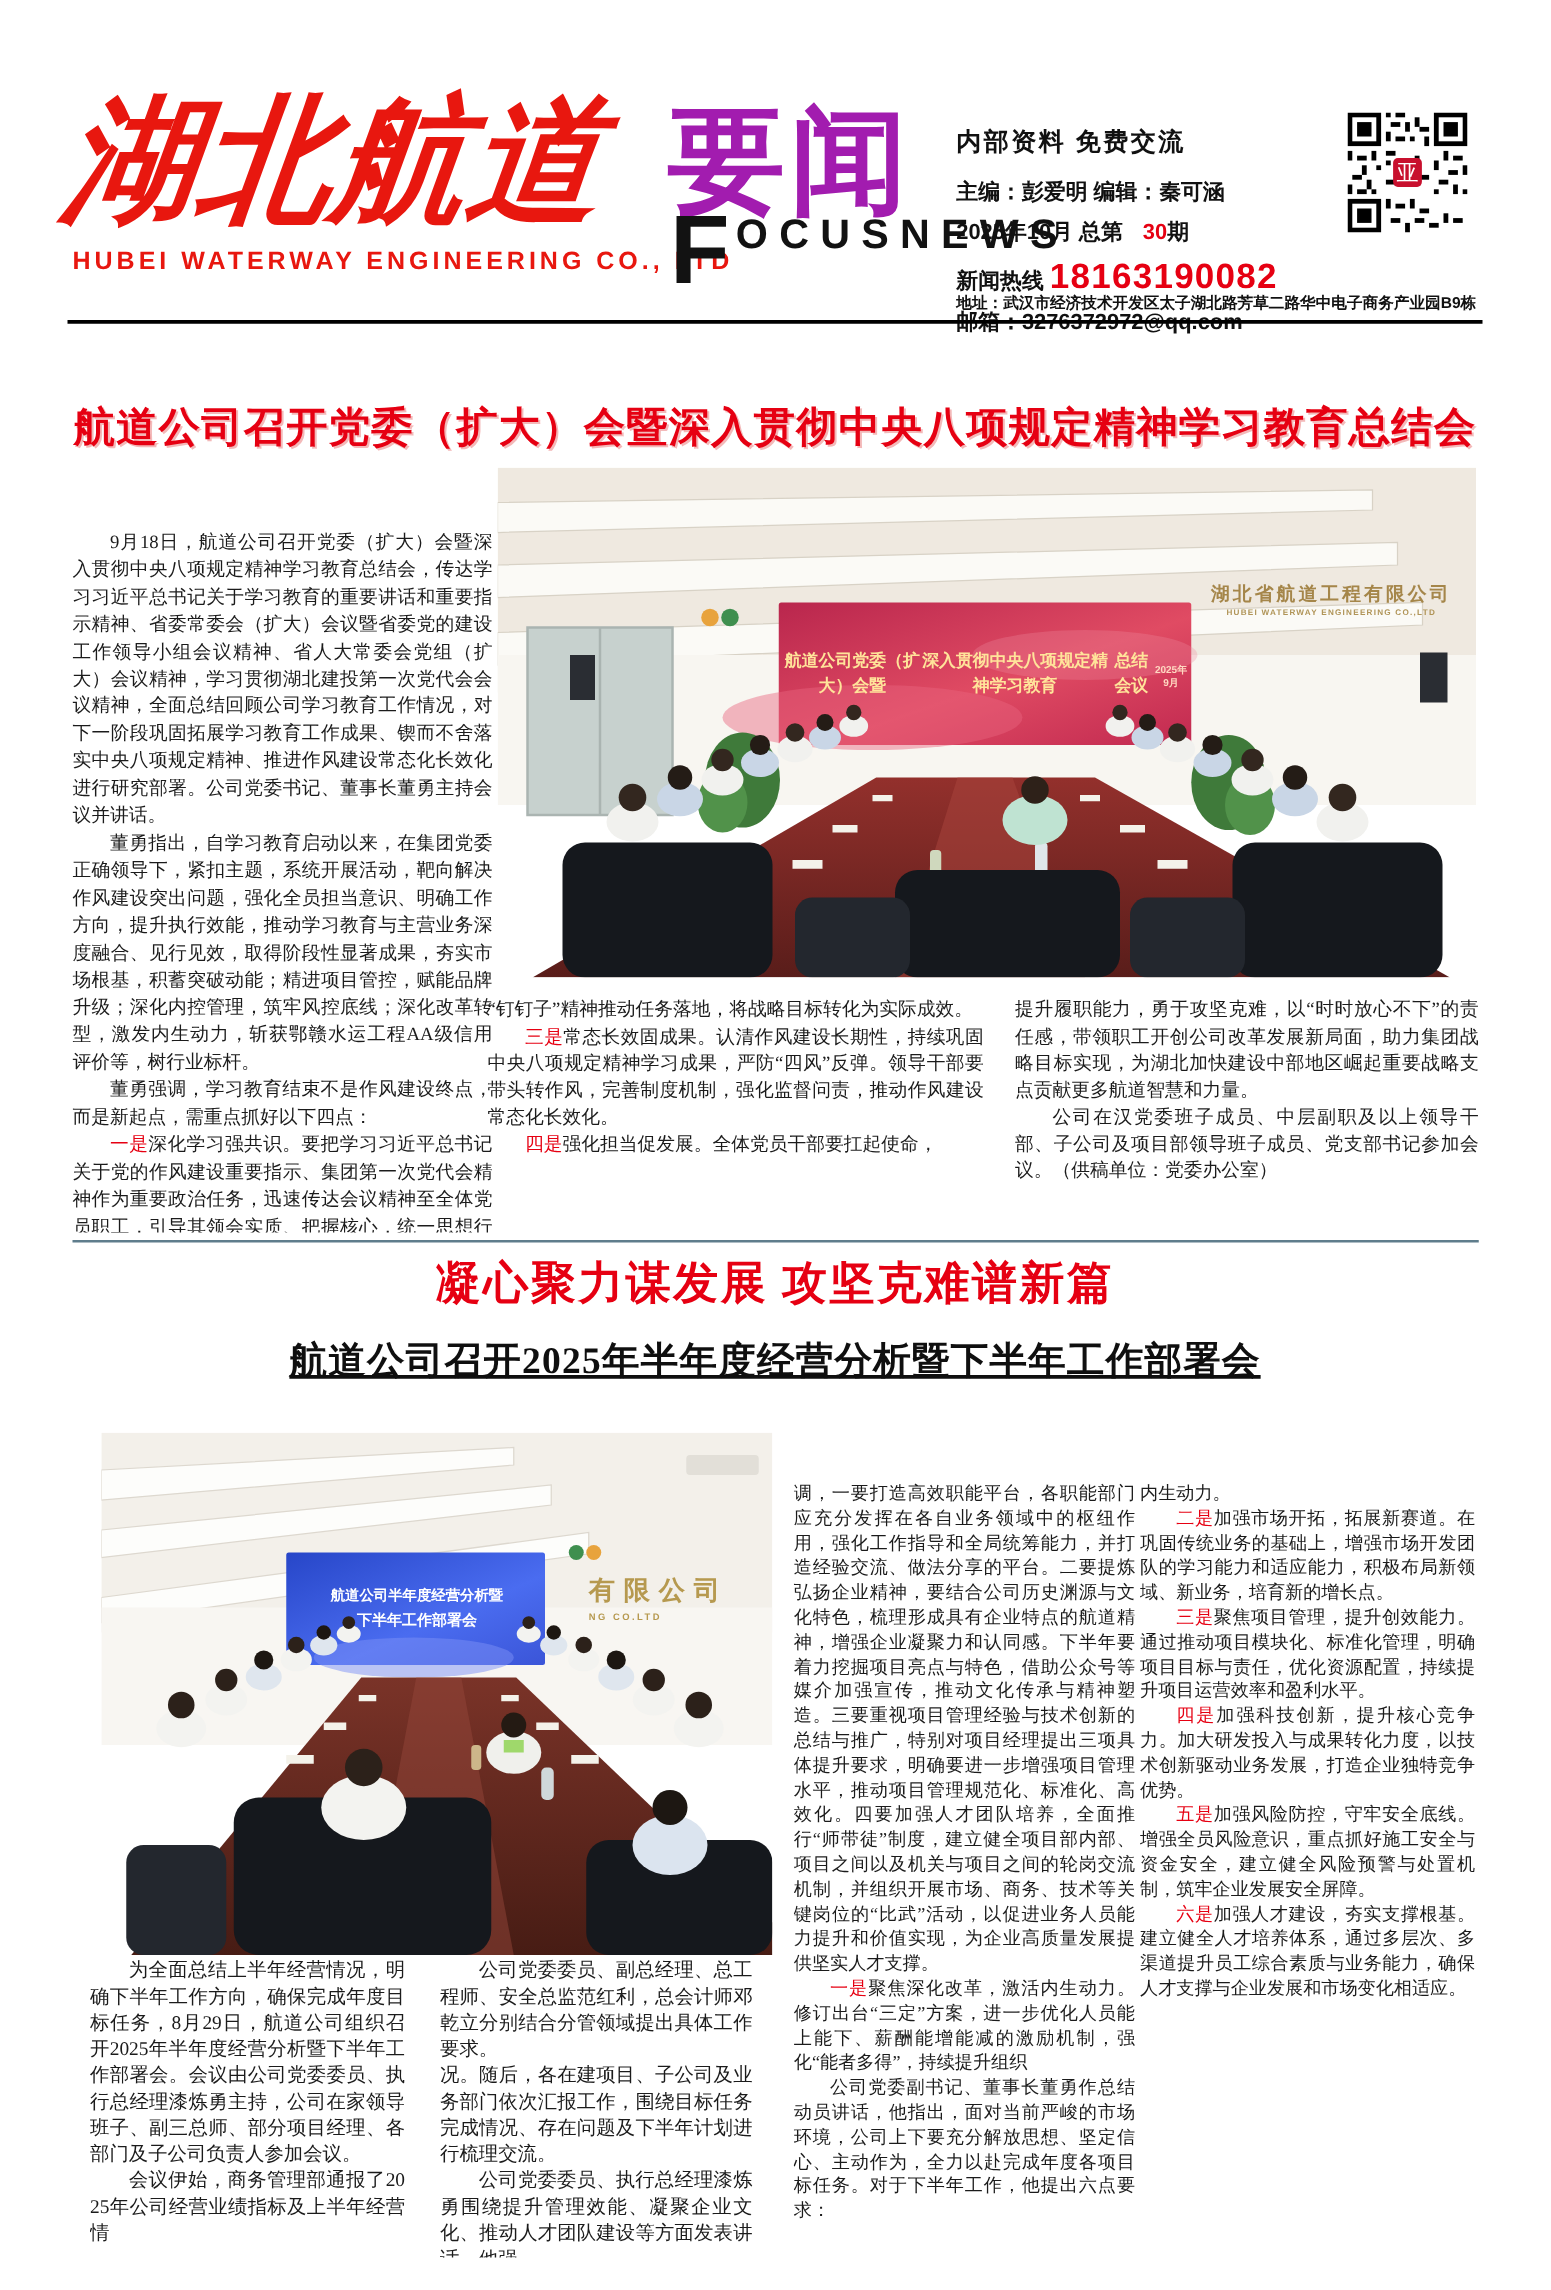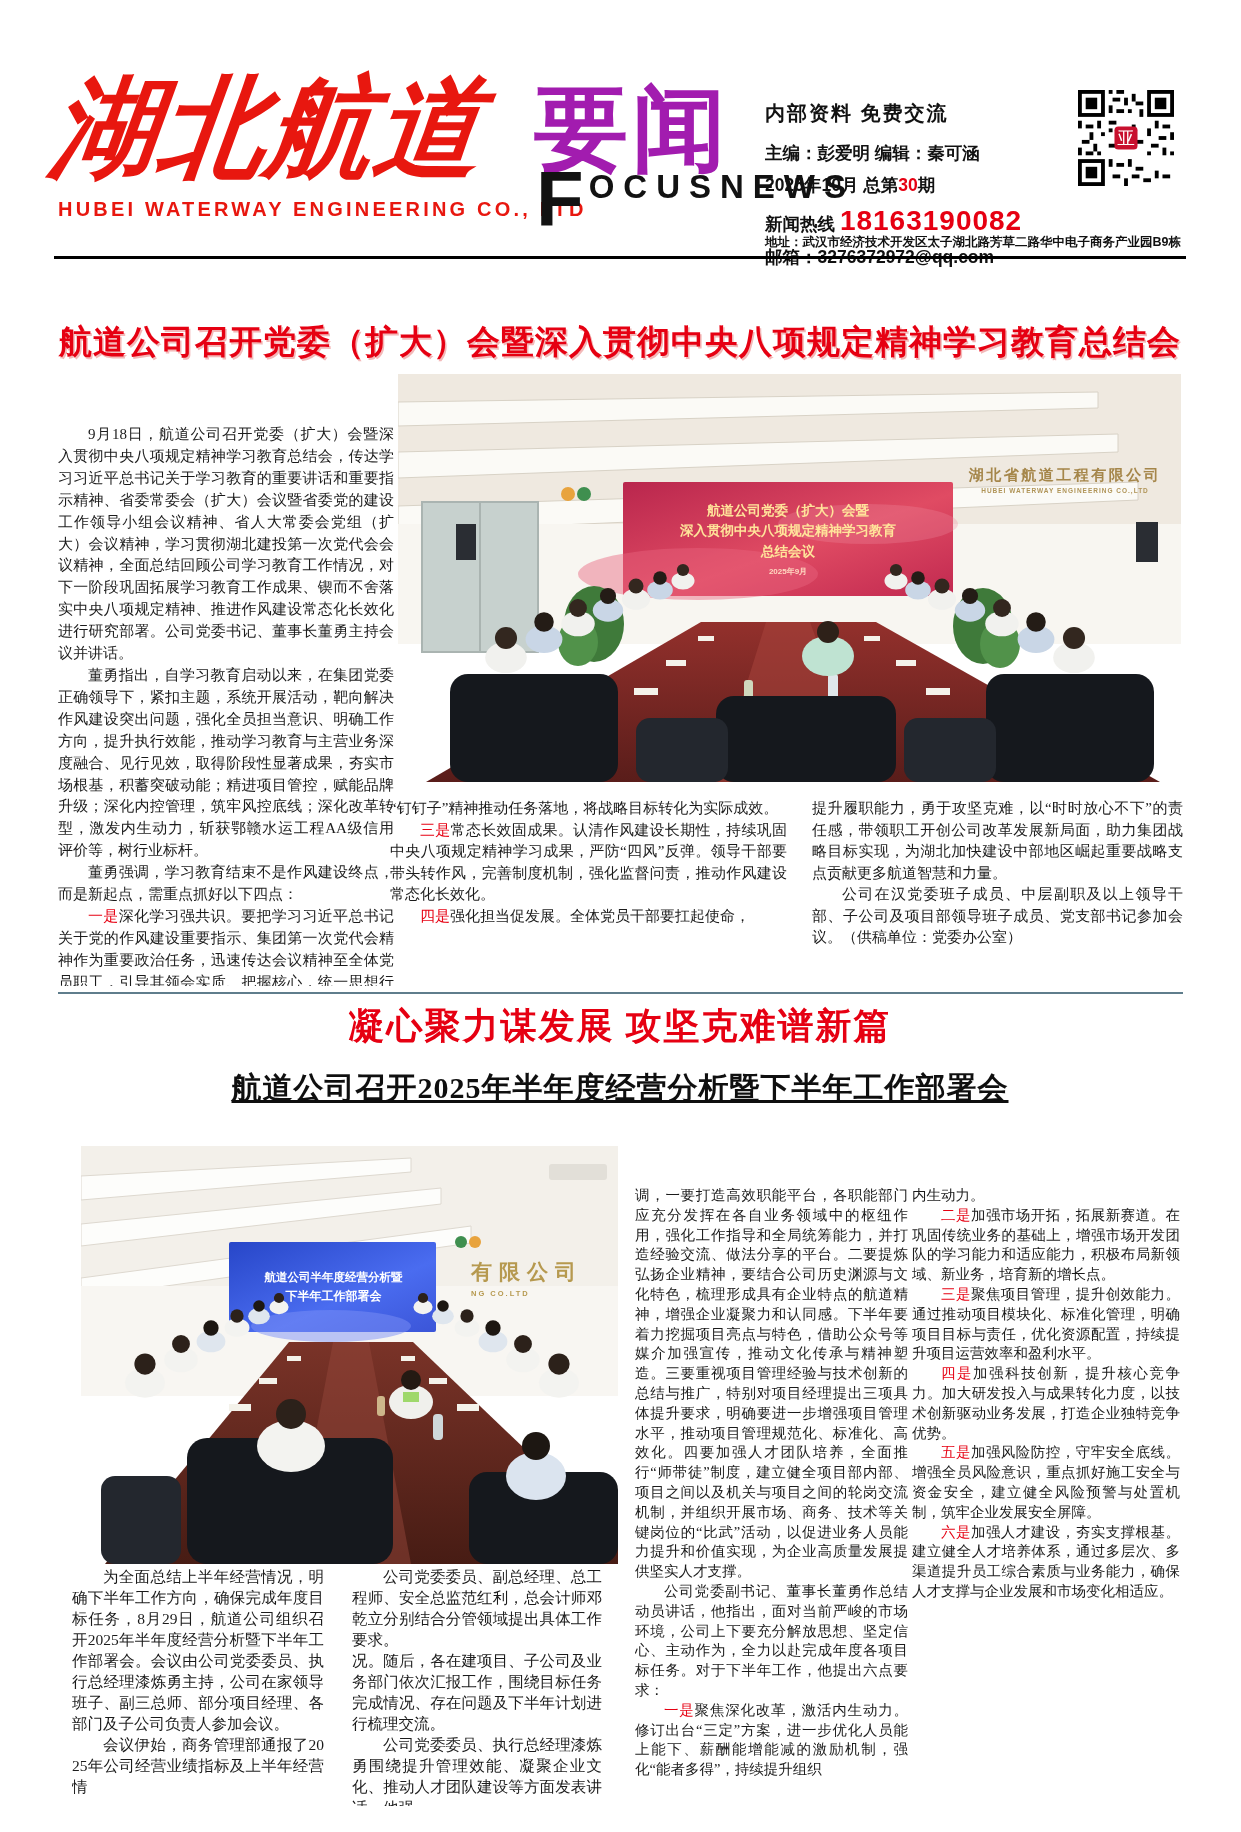--- a/index.html
+++ b/index.html
@@ -1,19 +1,19 @@
 <!DOCTYPE html>
 <html><head>
 <meta charset="utf-8">
 <style>
   html,body{margin:0;padding:0;background:#ffffff;}
   .page{position:relative;width:1241px;height:1832px;background:#fff;overflow:hidden;
         font-family:"Liberation Serif","DejaVu Serif",serif;color:#1b1b1b;}
   .abs{position:absolute;}
-  .red{color:#e60012;}
+  .red{color:#e60012;margin-left:16px;}
   .red-run{color:#e60012;}
 
   
   .logo-cn{left:52px;top:58px;width:480px;font-size:106px;font-weight:900;font-style:italic;
            color:#e8170f;letter-spacing:2px;transform:skewX(-7deg) scaleY(1.04);white-space:nowrap;
            font-family:"Liberation Serif",serif;}
   .logo-en{left:58px;top:198px;width:480px;color:#e8170f;font-family:"Liberation Sans",sans-serif;
            font-weight:700;font-size:20px;letter-spacing:3.2px;white-space:nowrap;}
   .yaowen{left:534px;top:66px;font-size:94px;font-weight:900;letter-spacing:4px;color:#a21caf;
           font-family:"Liberation Serif",serif;white-space:nowrap;}
@@ -50,21 +50,21 @@
   .a2-title-black{left:54px;top:1068px;width:1132px;text-align:center;font-size:30px;font-weight:900;
                   color:#0f0f0f;letter-spacing:1px;font-family:"Liberation Serif",serif;white-space:nowrap;}
   .photo2{left:65px;top:1130px;width:537px;height:418px;overflow:hidden;}
   .a2-colA{left:72px;top:1566px;width:252px;height:240px;font-size:15.5px;line-height:21px;}
   .a2-colB{left:352px;top:1566px;width:250px;height:240px;font-size:15.5px;line-height:21px;}
   .a2-colC{left:635px;top:1186px;width:273px;height:620px;font-size:14.5px;line-height:19.8px;}
   .a2-colD{left:912px;top:1186px;width:268px;height:620px;font-size:14.5px;line-height:19.8px;}
 
   
   .ph{position:absolute;}
-  .screen1-text{left:228px;top:112px;width:324px;height:106px;display:flex;flex-direction:column;
+  .screen1-text{left:228px;top:112px;width:324px;height:106px;display:flex;
                 align-items:center;justify-content:center;color:#ffe49a;font-weight:700;
                 font-family:"Liberation Sans",sans-serif;text-align:center;}
   .screen1-text .l1{font-size:13.5px;line-height:1.5;}
   .screen1-text .l2{font-size:13.5px;line-height:1.5;}
   .screen1-text .l3{font-size:13.5px;line-height:1.5;}
   .screen1-text .ld{font-size:8px;color:#ffd7c0;margin-top:4px;}
   .sign1{left:556px;top:92px;width:222px;color:#a5864a;font-weight:700;text-align:center;
          font-family:"Liberation Sans",sans-serif;}
   .sign1 .cn{font-size:15px;letter-spacing:2.5px;white-space:nowrap;}
   .sign1 .en{font-size:6.5px;letter-spacing:1px;margin-top:2px;color:#b09457;}
@@ -375,22 +375,22 @@
         <p class="para"><span>为全面总结上半年经营情况，明确下半年工作方向，确保完成年度目标任务，8月29日，航道公司组织召开2025年半年度经营分析暨下半年工作部署会。会议由公司党委委员、执行总经理漆炼勇主持，公司在家领导班子、副三总师、部分项目经理、各部门及子公司负责人参加会议。</span></p>
         <p class="para"><span>会议伊始，商务管理部通报了2025年公司经营业绩指标及上半年经营情</span></p>
       </div>
     <div class="abs bodycol a2-colB">
         <p class="para"><span>公司党委委员、副总经理、总工程师、安全总监范红利，总会计师邓乾立分别结合分管领域提出具体工作要求。</span></p>
         <p class="para noindent"><span>况。随后，各在建项目、子公司及业务部门依次汇报工作，围绕目标任务完成情况、存在问题及下半年计划进行梳理交流。</span></p>
         <p class="para"><span>公司党委委员、执行总经理漆炼勇围绕提升管理效能、凝聚企业文化、推动人才团队建设等方面发表讲话。他强</span></p>
       </div>
     <div class="abs bodycol a2-colC">
         <p class="para noindent"><span>调，一要打造高效职能平台，各职能部门应充分发挥在各自业务领域中的枢纽作用，强化工作指导和全局统筹能力，并打造经验交流、做法分享的平台。二要提炼弘扬企业精神，要结合公司历史渊源与文化特色，梳理形成具有企业特点的航道精神，增强企业凝聚力和认同感。下半年要着力挖掘项目亮点与特色，借助公众号等媒介加强宣传，推动文化传承与精神塑造。三要重视项目管理经验与技术创新的总结与推广，特别对项目经理提出三项具体提升要求，明确要进一步增强项目管理水平，推动项目管理规范化、标准化、高效化。四要加强人才团队培养，全面推行“师带徒”制度，建立健全项目部内部、项目之间以及机关与项目之间的轮岗交流机制，并组织开展市场、商务、技术等关键岗位的“比武”活动，以促进业务人员能力提升和价值实现，为企业高质量发展提供坚实人才支撑。</span></p>
+        <p class="para"><span class="red-run">一是</span><span>聚焦深化改革，激活内生动力。修订出台“三定”方案，进一步优化人员能上能下、薪酬能增能减的激励机制，强化“能者多得”，持续提升组织</span></p>
         <p class="para"><span>公司党委副书记、董事长董勇作总结动员讲话，他指出，面对当前严峻的市场环境，公司上下要充分解放思想、坚定信心、主动作为，全力以赴完成年度各项目标任务。对于下半年工作，他提出六点要求：</span></p>
-        <p class="para"><span class="red-run">一是</span><span>聚焦深化改革，激活内生动力。修订出台“三定”方案，进一步优化人员能上能下、薪酬能增能减的激励机制，强化“能者多得”，持续提升组织</span></p>
       </div>
     <div class="abs bodycol a2-colD">
         <p class="para noindent"><span>内生动力。</span></p>
         <p class="para"><span class="red-run">二是</span><span>加强市场开拓，拓展新赛道。在巩固传统业务的基础上，增强市场开发团队的学习能力和适应能力，积极布局新领域、新业务，培育新的增长点。</span></p>
         <p class="para"><span class="red-run">三是</span><span>聚焦项目管理，提升创效能力。通过推动项目模块化、标准化管理，明确项目目标与责任，优化资源配置，持续提升项目运营效率和盈利水平。</span></p>
         <p class="para"><span class="red-run">四是</span><span>加强科技创新，提升核心竞争力。加大研发投入与成果转化力度，以技术创新驱动业务发展，打造企业独特竞争优势。</span></p>
         <p class="para"><span class="red-run">五是</span><span>加强风险防控，守牢安全底线。增强全员风险意识，重点抓好施工安全与资金安全，建立健全风险预警与处置机制，筑牢企业发展安全屏障。</span></p>
         <p class="para"><span class="red-run">六是</span><span>加强人才建设，夯实支撑根基。建立健全人才培养体系，通过多层次、多渠道提升员工综合素质与业务能力，确保人才支撑与企业发展和市场变化相适应。</span></p>
       </div>
   </section>

